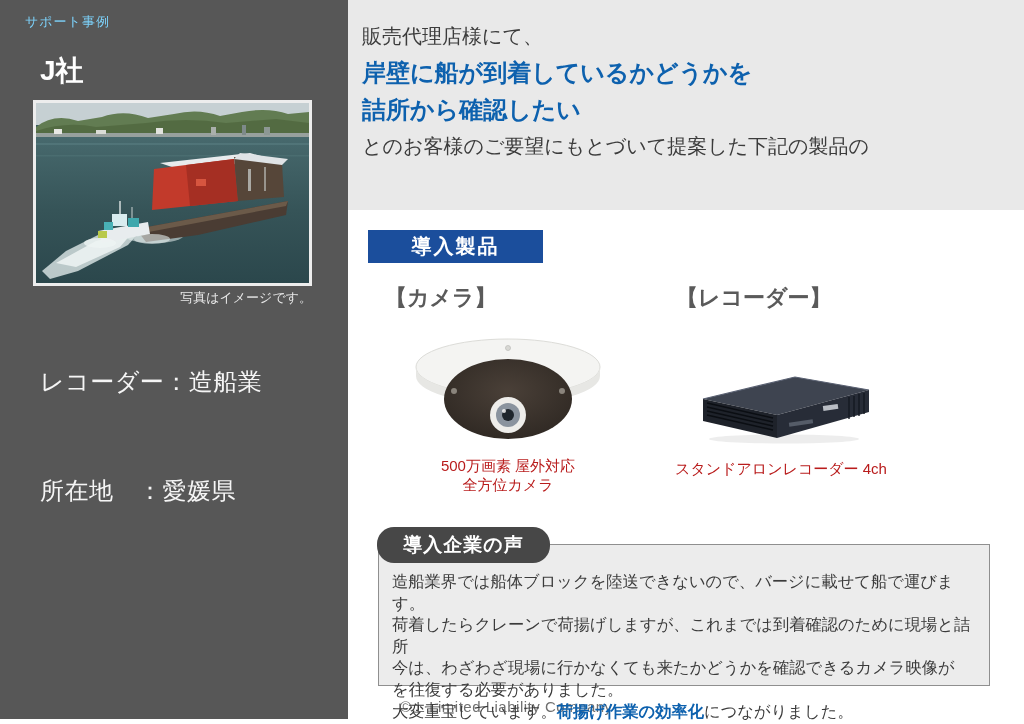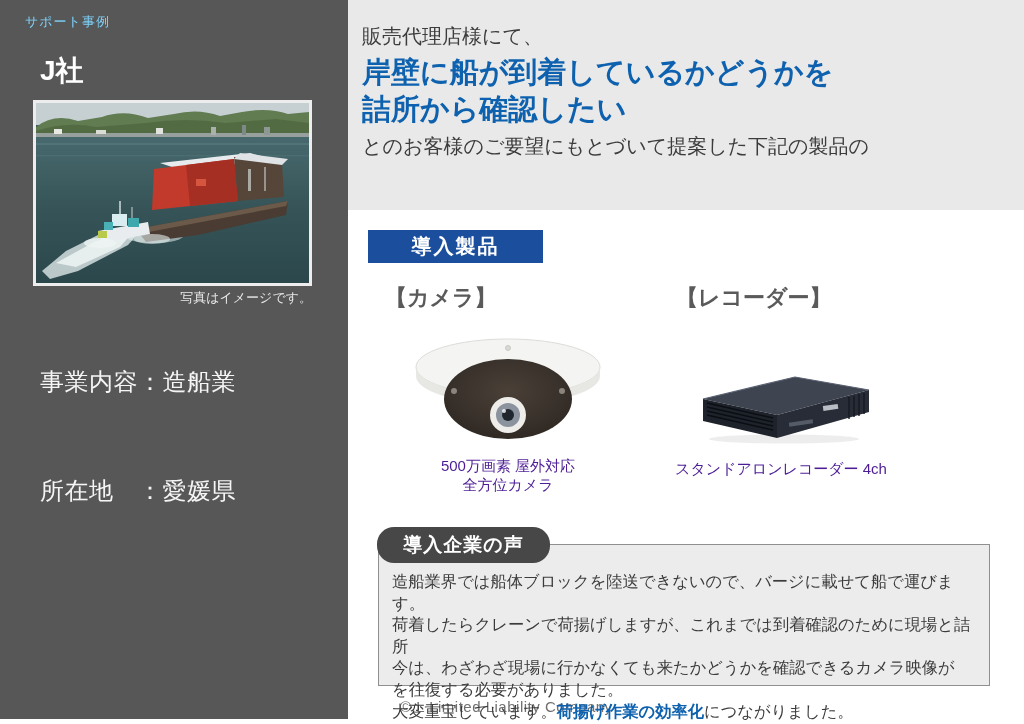--- a/index.html
+++ b/index.html
@@ -31,37 +31,37 @@
 
   
   .main{position:absolute;left:348px;top:0;width:676px;height:627px;background:#fff;}
   .intro{
     position:absolute;left:0;top:0;width:100%;height:210px;
     background:var(--panel-gray,#e9e9e9);box-sizing:border-box;padding:23px 10px 0 14px;
   }
   .intro p{margin:0;}
   .intro .plain{font-size:20px;line-height:27px;color:#3c3c3c;}
   .intro .first{margin-bottom:4px;}
-  .intro .request{font-size:29px;line-height:37px;font-weight:bold;color:var(--accent-blue,#0d61ae);}
+  .intro .request{font-size:24px;line-height:37px;font-weight:bold;color:var(--accent-blue,#0d61ae);}
   .intro .after{margin-top:5px;}
 
   .btn-products{
     position:absolute;left:20px;top:230px;width:175px;height:33px;
     background:var(--button-blue,#1b4e9c);color:#fff;font-size:20px;font-weight:bold;
     display:flex;align-items:center;justify-content:center;letter-spacing:2px;
   }
 
   .product-col{position:absolute;top:283px;}
   .product-camera{left:28px;width:264px;}
   .product-recorder{left:326px;width:214px;}
   .product-title{font-size:22px;font-weight:bold;color:#5a5a5a;margin:0 0 0 9px;}
   .product-recorder .product-title{margin-left:2px;}
   .camera-art{margin:14px auto 0 auto;width:204px;height:128px;}
   .recorder-art{margin:52px auto 0 auto;width:184px;height:80px;}
-  .product-caption{margin-top:1px;text-align:center;font-size:15px;line-height:19px;color:#4c1d95;}
+  .product-caption{margin-top:1px;text-align:center;font-size:15px;line-height:19px;color:#b91c1c;}
   .product-recorder .product-caption{margin-top:14px;}
 
   .voice-badge{
     position:absolute;left:29px;top:527px;width:173px;height:36px;z-index:2;
     background:var(--badge-gray,#474747);color:#fff;border-radius:17px;
     display:flex;align-items:center;justify-content:center;
     font-size:19px;font-weight:bold;letter-spacing:1px;
   }
   .voice-box{
     position:absolute;left:30px;top:544px;width:612px;height:142px;z-index:1;
@@ -138,21 +138,21 @@
         <rect x="76" y="111" width="15" height="12" fill="#d9ecef"></rect>
         <rect x="92" y="115" width="11" height="9" fill="#3fa8ad"></rect>
         <rect x="68" y="119" width="9" height="8" fill="#49b0b5"></rect>
         <rect x="62" y="128" width="9" height="7" fill="#b9c94a"></rect>
         <ellipse cx="64" cy="140" rx="16" ry="5" fill="#eef4f3" opacity="0.8"></ellipse>
         <ellipse cx="116" cy="136" rx="18" ry="5" fill="#e4edec" opacity="0.6"></ellipse>
       </svg>
     </figure>
     <div class="photo-caption">写真はイメージです。</div>
 
-    <div class="side-line side-business">事業内容：造船業</div>
+    <div class="side-line side-business">レコーダー：造船業</div>
     <div class="side-line side-location">所在地　：愛媛県</div>
   </aside>
 
   <main class="main">
 
     <header class="intro">
       <p class="plain first">販売代理店様にて、</p>
       <p class="request">岸壁に船が到着しているかどうかを</p>
       <p class="request">詰所から確認したい</p>
       <p class="plain after">とのお客様のご要望にもとづいて提案した下記の製品の</p>

